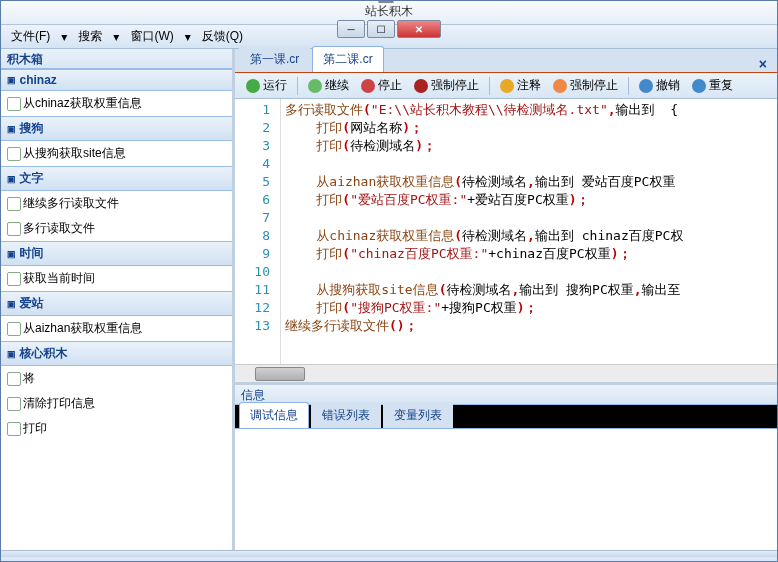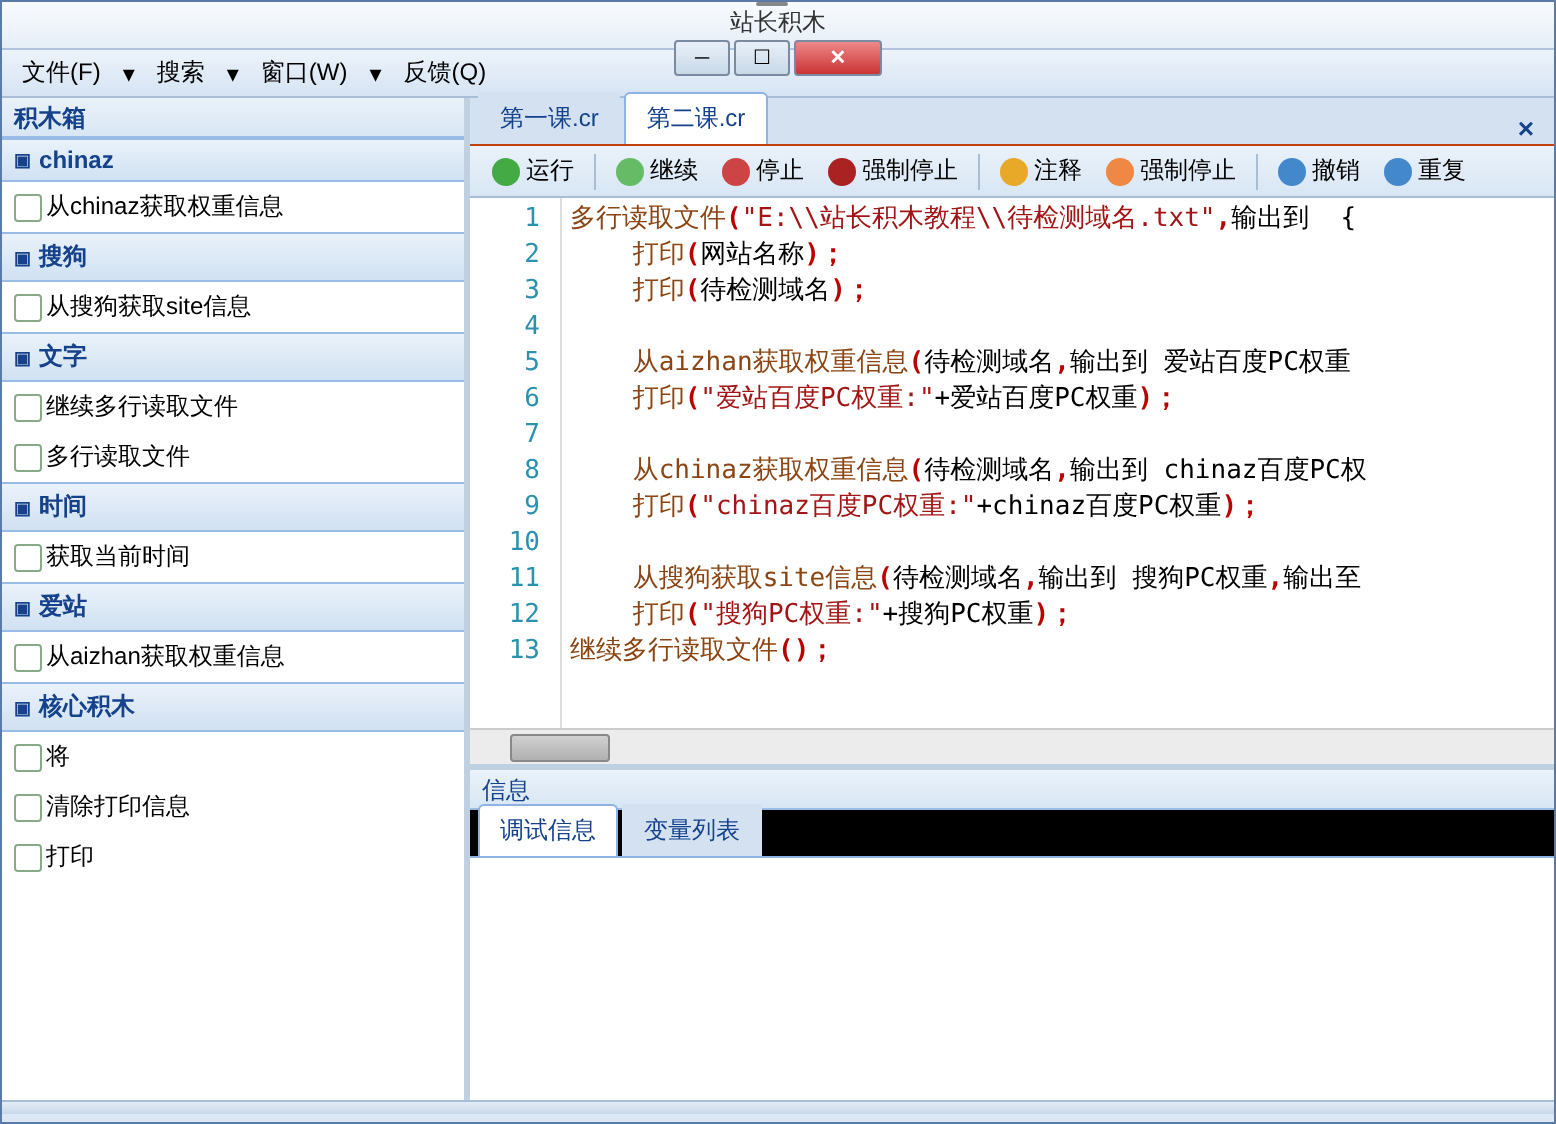--- a/index.html
+++ b/index.html
@@ -184,20 +184,21 @@
       <div class="code" id="code"><div class="line"><span class="func">多行读取文件</span><span class="punct">(</span><span class="str">"E:\\站长积木教程\\待检测域名.txt"</span><span class="punct">,</span><span class="kw">输出到</span><span>  {</span></div><div class="line"><span>    </span><span class="func">打印</span><span class="punct">(</span><span>网站名称</span><span class="punct">)；</span></div><div class="line"><span>    </span><span class="func">打印</span><span class="punct">(</span><span>待检测域名</span><span class="punct">)；</span></div><div class="line"></div><div class="line"><span>    </span><span class="func">从aizhan获取权重信息</span><span class="punct">(</span><span>待检测域名</span><span class="punct">,</span><span class="kw">输出到</span><span> 爱站百度PC权重</span></div><div class="line"><span>    </span><span class="func">打印</span><span class="punct">(</span><span class="str">"爱站百度PC权重:"</span><span>+爱站百度PC权重</span><span class="punct">)；</span></div><div class="line"></div><div class="line"><span>    </span><span class="func">从chinaz获取权重信息</span><span class="punct">(</span><span>待检测域名</span><span class="punct">,</span><span class="kw">输出到</span><span> chinaz百度PC权</span></div><div class="line"><span>    </span><span class="func">打印</span><span class="punct">(</span><span class="str">"chinaz百度PC权重:"</span><span>+chinaz百度PC权重</span><span class="punct">)；</span></div><div class="line"></div><div class="line"><span>    </span><span class="func">从搜狗获取site信息</span><span class="punct">(</span><span>待检测域名</span><span class="punct">,</span><span class="kw">输出到</span><span> 搜狗PC权重</span><span class="punct">,</span><span class="kw">输出至</span></div><div class="line"><span>    </span><span class="func">打印</span><span class="punct">(</span><span class="str">"搜狗PC权重:"</span><span>+搜狗PC权重</span><span class="punct">)；</span></div><div class="line"><span class="func">继续多行读取文件</span><span class="punct">()；</span></div></div>
     </div>
     <div class="hscroll">
         <div class="hthumb"></div>
       </div>
 
     <div class="bottom-panel">
       <div class="bp-title">信息</div>
       <div class="bp-tabs">
         <div class="tab active">调试信息</div>
+        <div class="tab">错误列表</div>
         <div class="tab">变量列表</div>
       </div>
       <div class="bp-content"></div>
     </div>
   </div>
 </div>
 
 <div class="statusbar"></div>
 
 </body></html>

